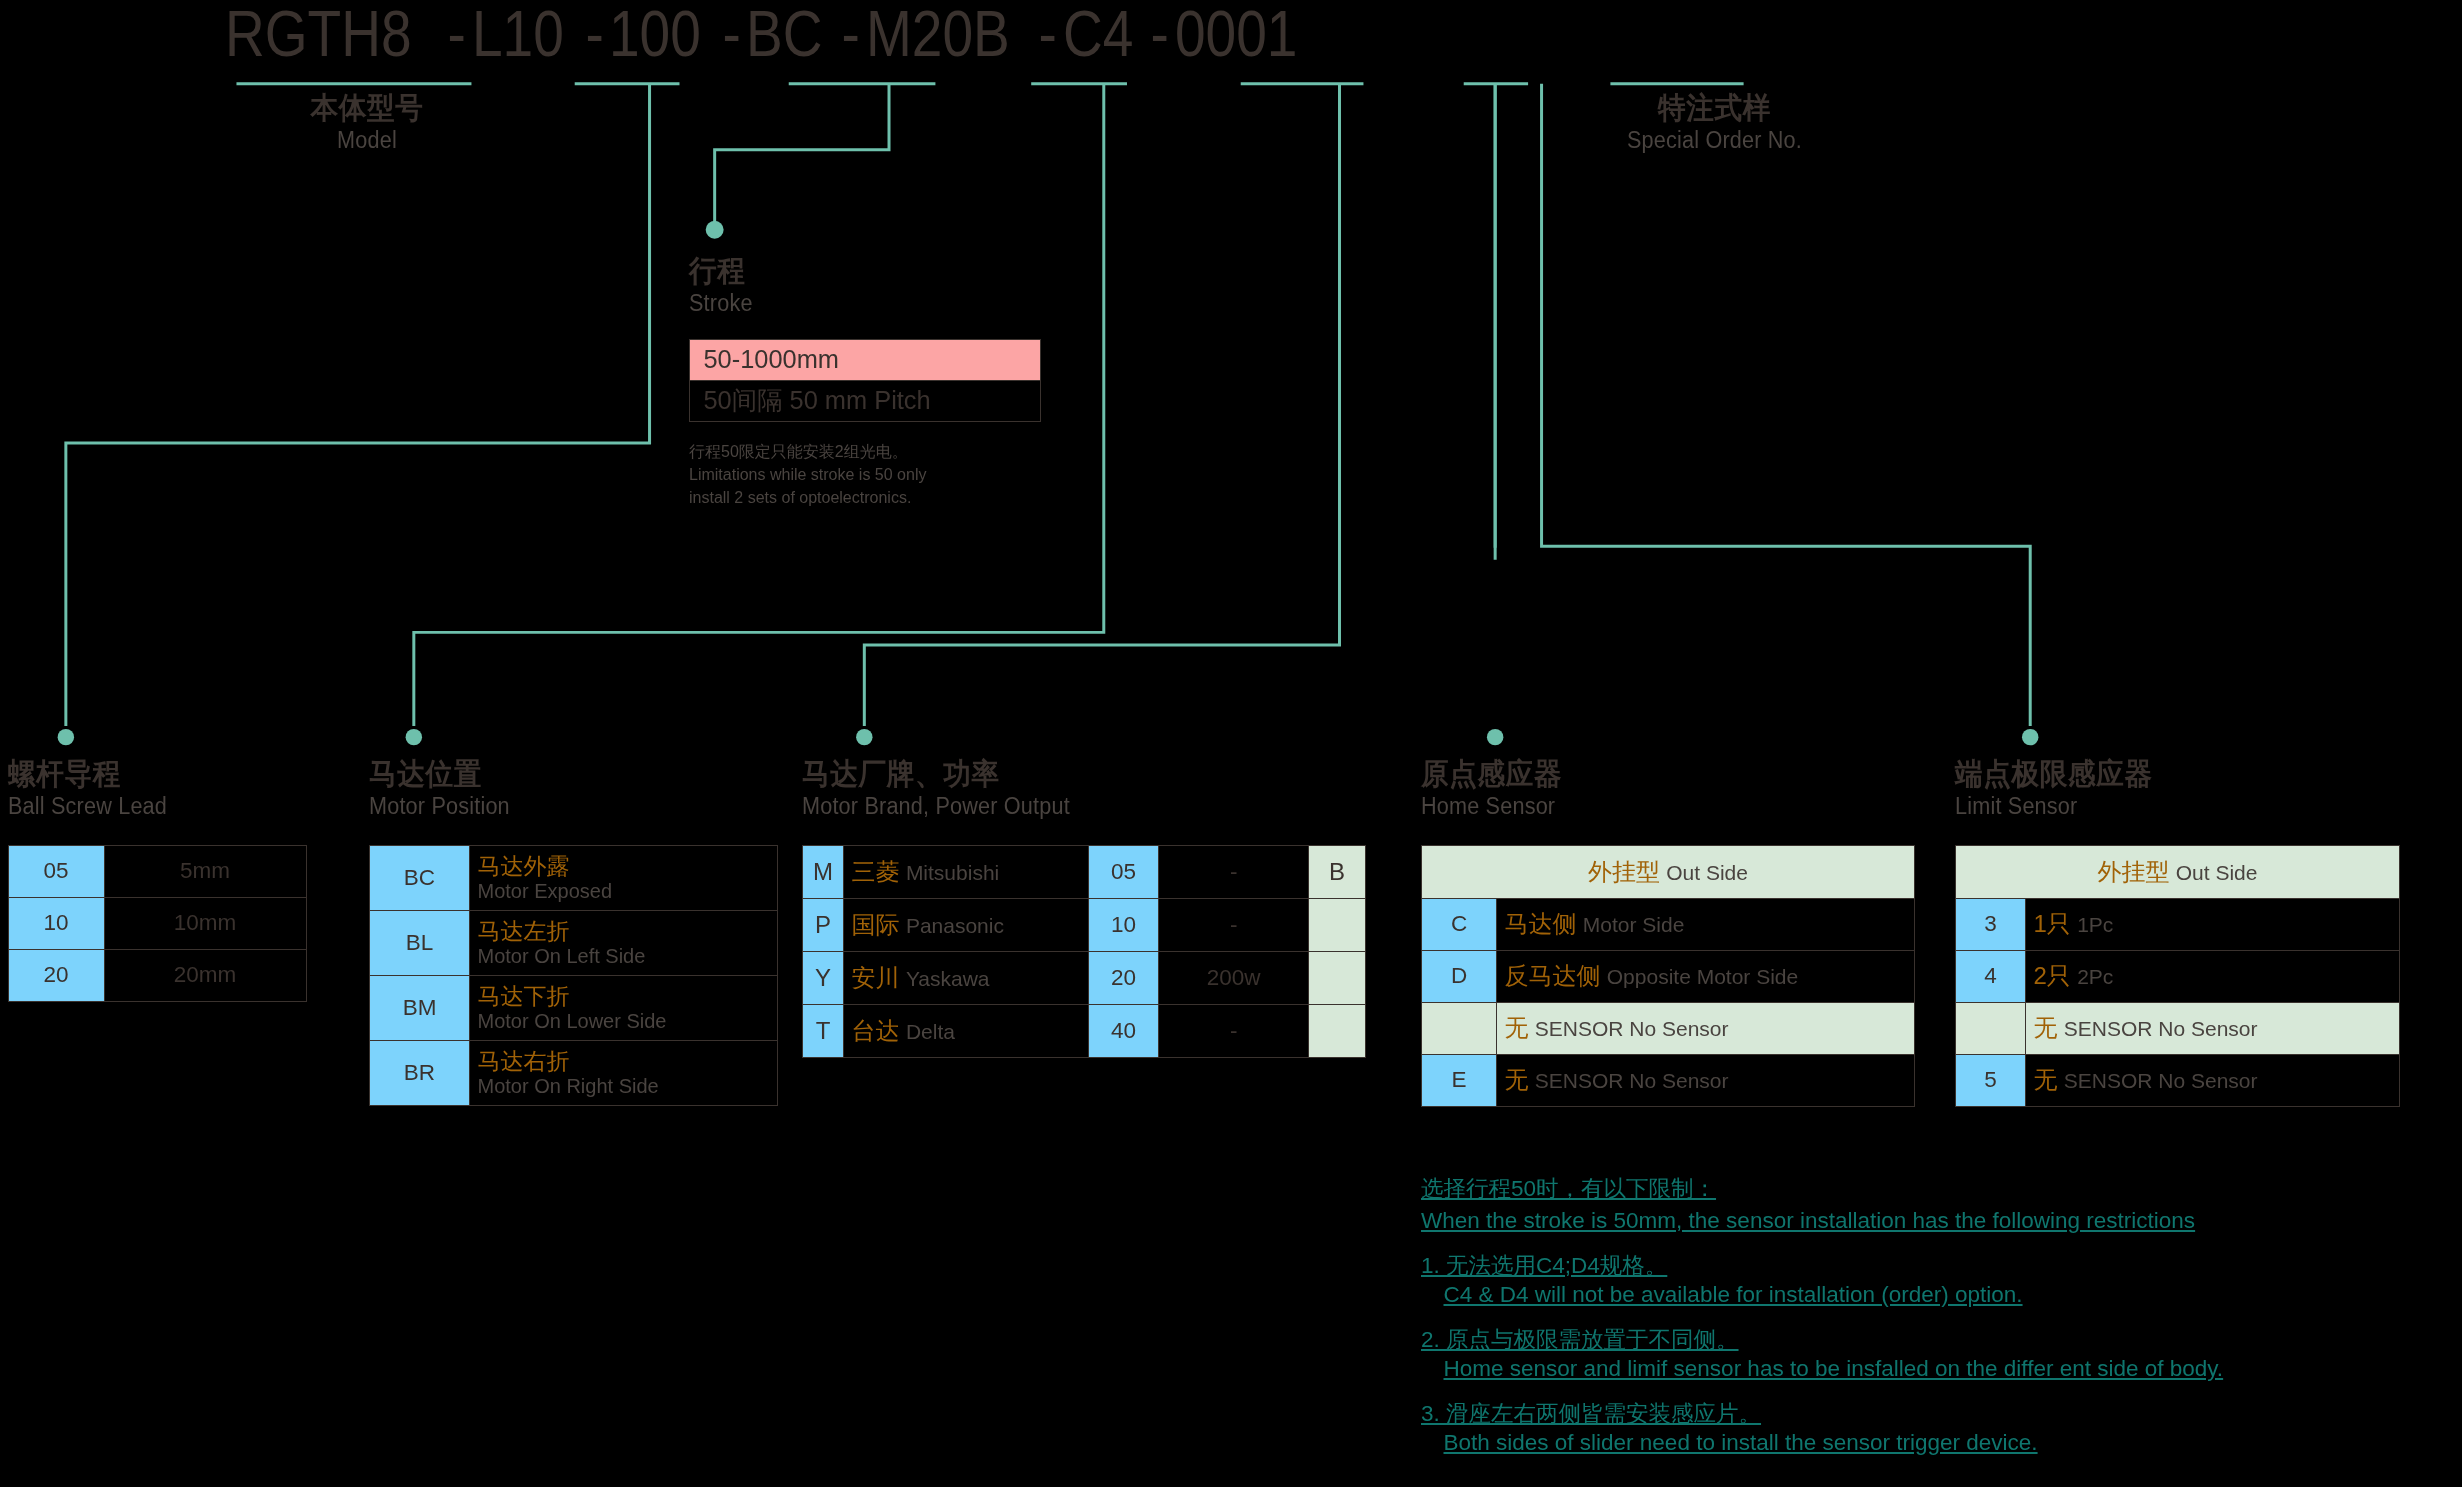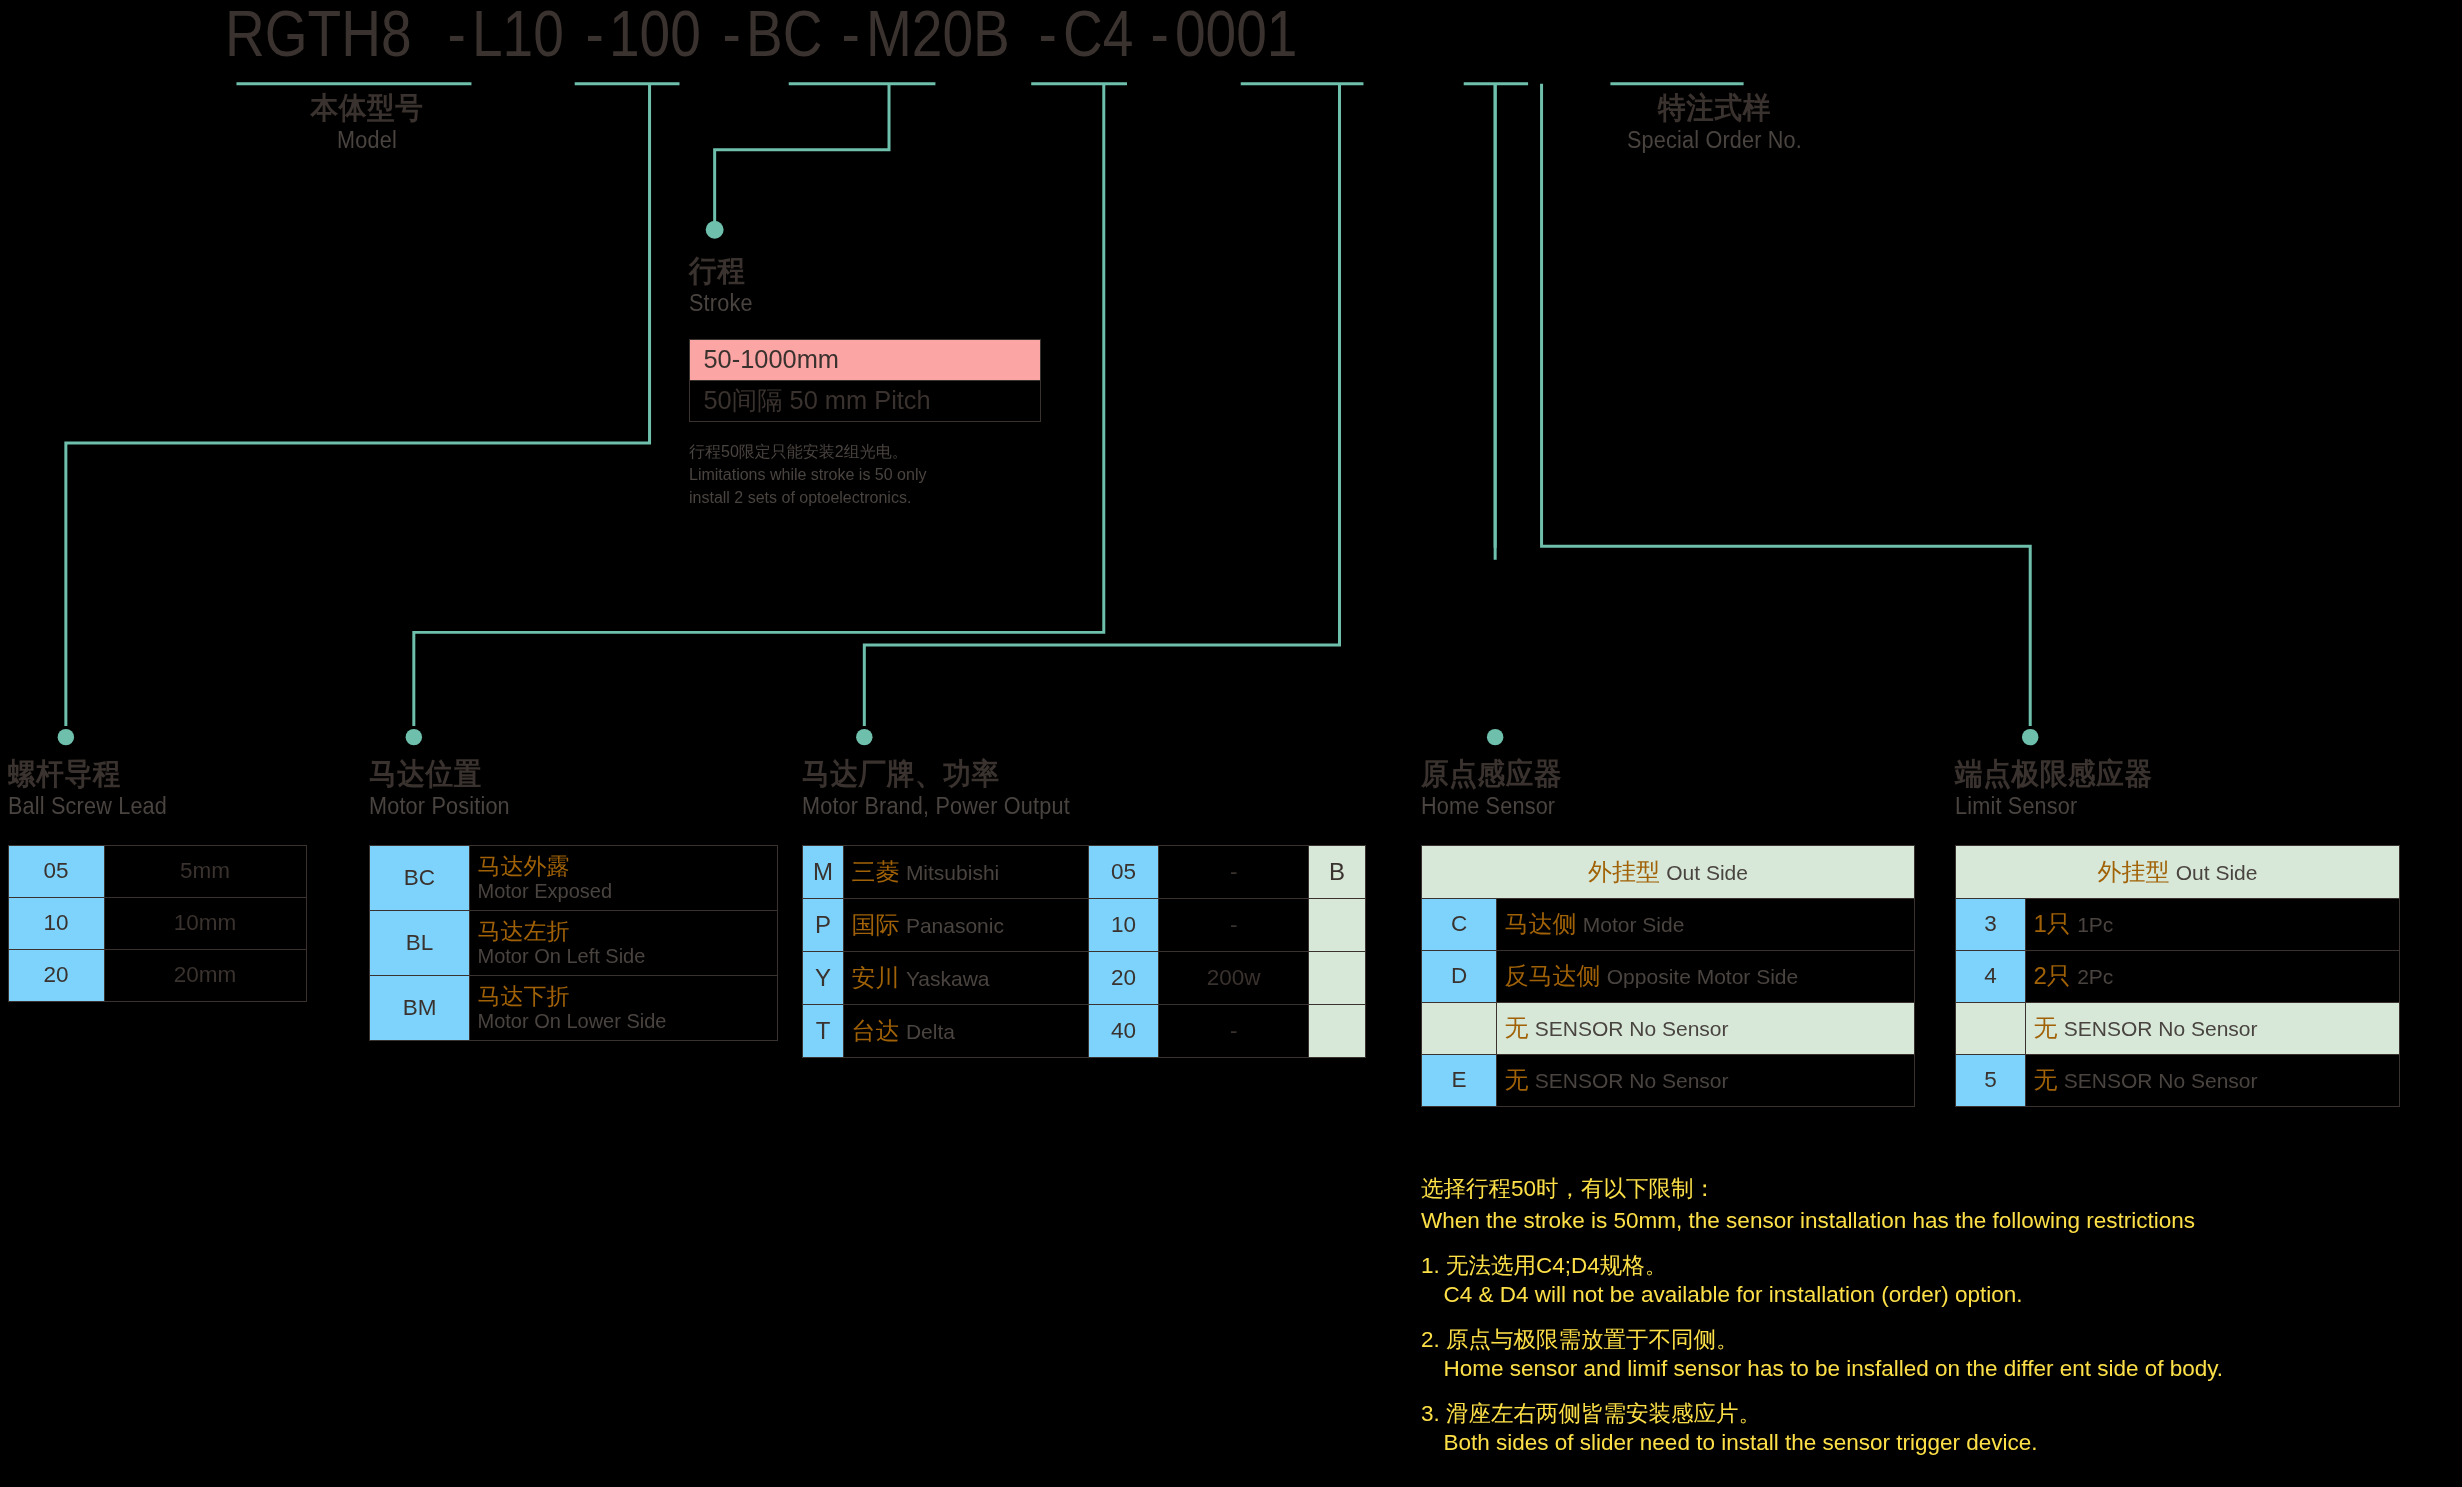--- a/index.html
+++ b/index.html
@@ -70,21 +70,21 @@
   #stroke-table td{border:0.7px solid #3a322e;height:40px;padding:0 13.5px;
      font-size:25.4px;color:#3a322e;white-space:nowrap;}
   #stroke-table td.hi{background:#fca5a5;}
   #stroke-note{
     margin-top:19.5px;font-size:16px;line-height:1.42;color:#4a4440;
     white-space:nowrap;
   }
 
   
   #notes{position:absolute;left:1421px;top:1175px;width:1033px;}
-  #notes .nline{font-size:22.5px;line-height:1.28;color:#fde047;white-space:nowrap;}
+  #notes .nline{font-size:22.5px;line-height:1.28;color:#0f766e;white-space:nowrap;text-decoration:underline;}
   #notes .nhead{margin-bottom:3px;}
   #notes .nitem{margin-top:16.5px;}
   #notes .nitem .l2{padding-left:22.5px;}
 </style>
 </head>
 <body>
 
 <div id="order-code">
   <span class="code-seg">RGTH8</span>
   <span class="code-dash">-</span>
@@ -215,20 +215,27 @@
       <td class="val stk2">
         <span class="zh">马达左折</span>
         <span class="en">Motor On Left Side</span>
       </td>
     </tr>
     <tr>
       <td class="key" style="height:64px">BM</td>
       <td class="val stk2">
         <span class="zh">马达下折</span>
         <span class="en">Motor On Lower Side</span>
+      </td>
+    </tr>
+    <tr>
+      <td class="key" style="height:64px">BR</td>
+      <td class="val stk2">
+        <span class="zh">马达右折</span>
+        <span class="en">Motor On Right Side</span>
       </td>
     </tr>
   </tbody>
     </table>
 </div>
 
 <div class="sect" style="left:802px;top:757px;">
   <div class="sect-zh">马达厂牌、功率</div>
   <div class="sect-en">Motor Brand, Power Output</div>
 

